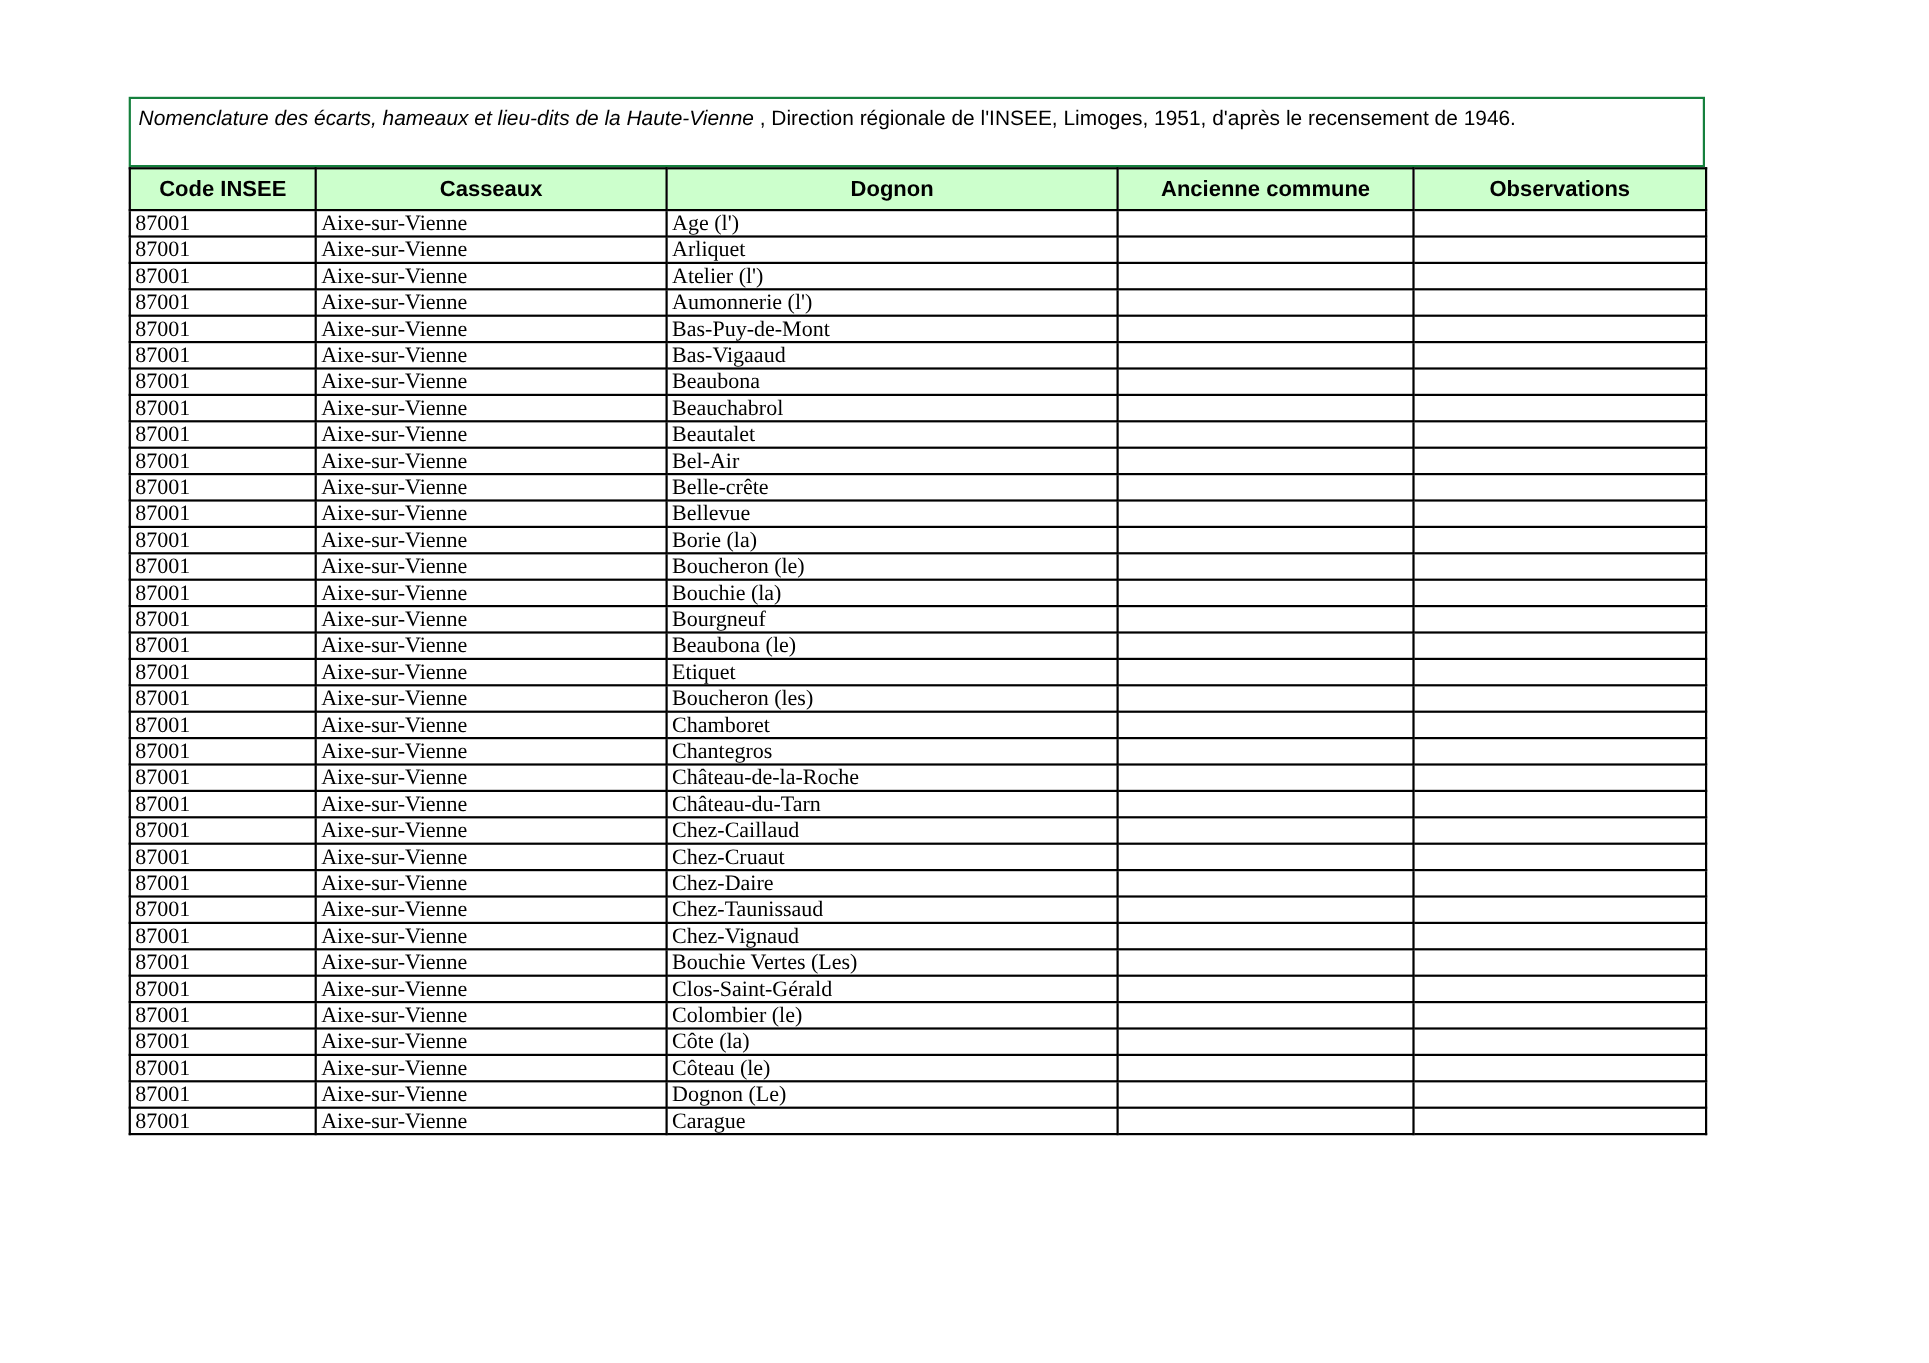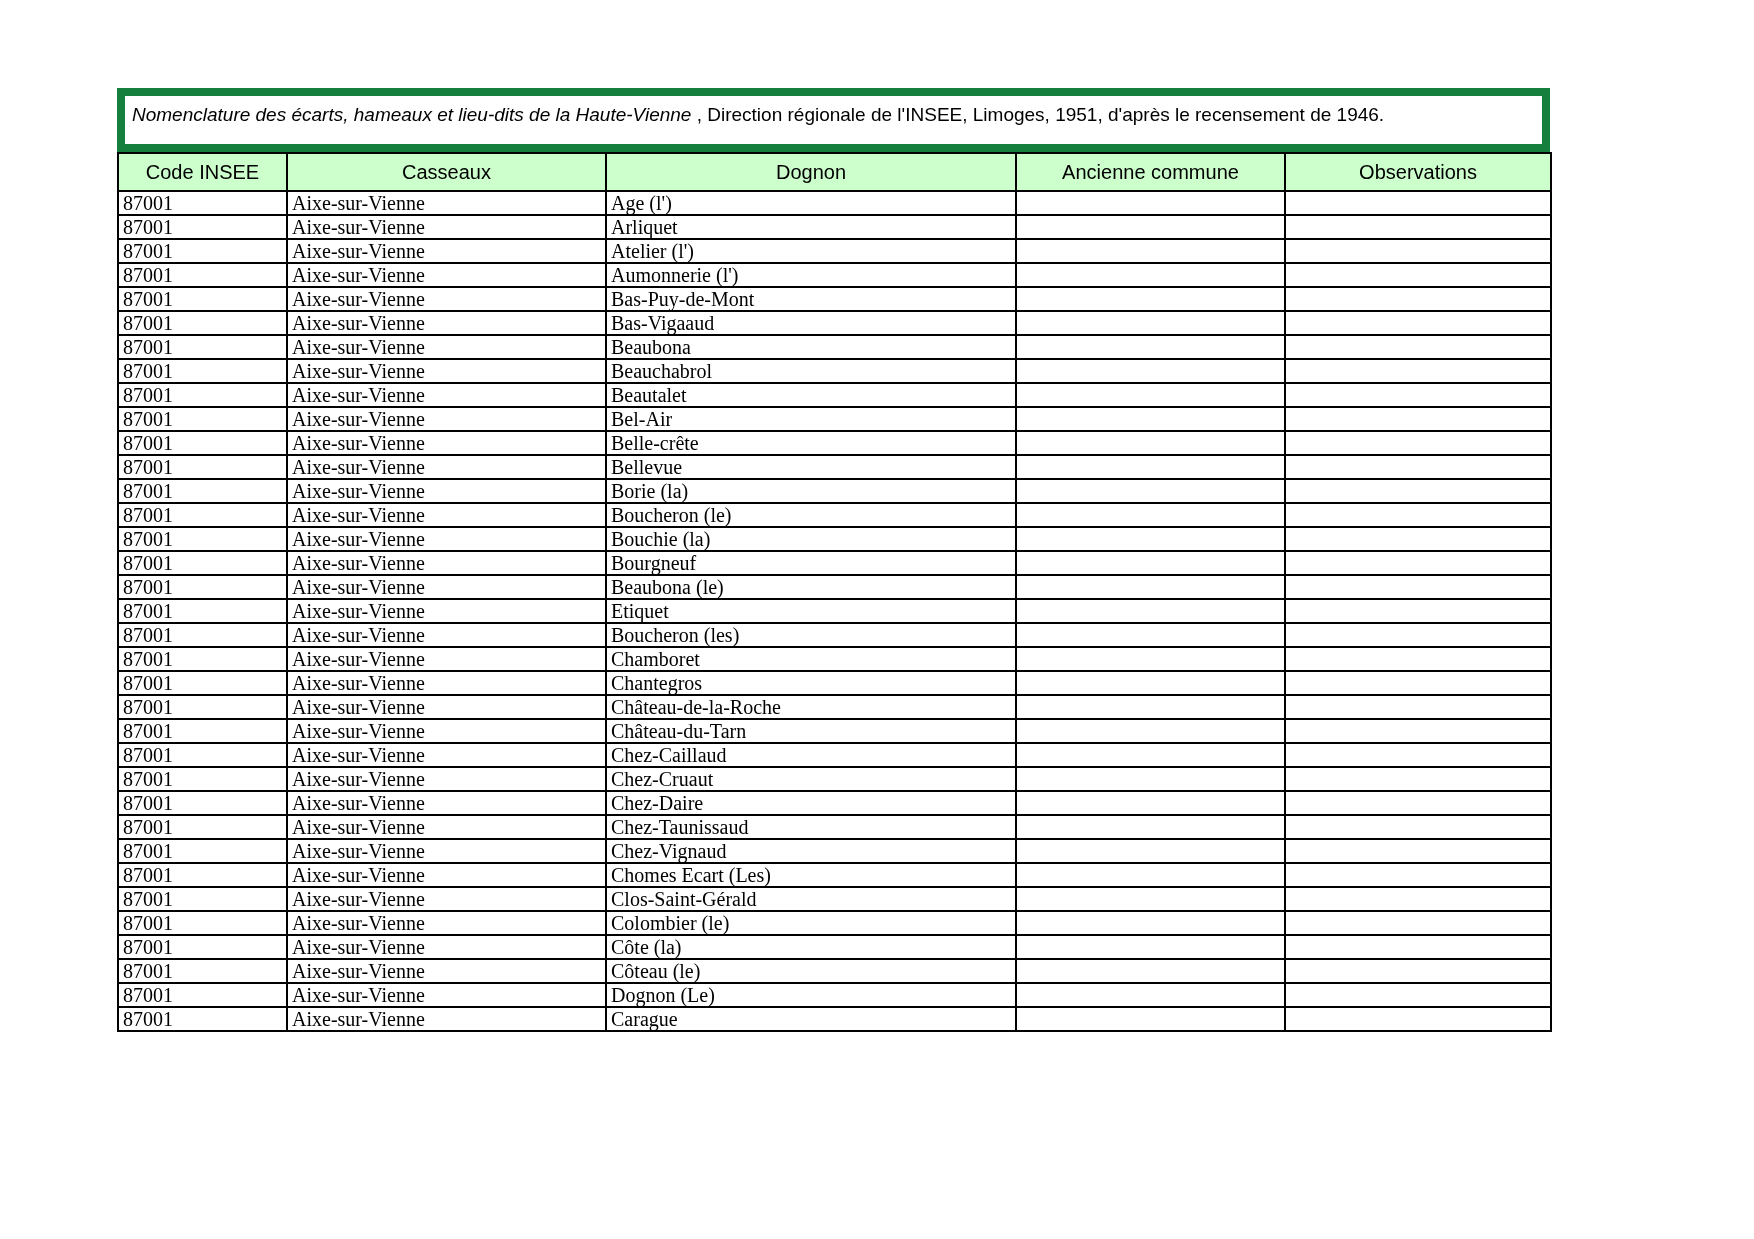--- a/index.html
+++ b/index.html
@@ -17,41 +17,41 @@
   .doc {
     position: absolute;
     left: 117px;
     top: 88px;
     width: 1433px;
   }
   .title-box {
     box-sizing: border-box;
     width: 100%;
     height: 64px;
-    border: 8px solid #15803d;
+    border: 2px solid #15803d;
     padding: 6px 8px 0 7px;
     font-size: 19px;
     line-height: 26px;
     white-space: nowrap;
     overflow: hidden;
   }
   .title-box .it {
     font-style: italic;
   }
   table.main {
     border-collapse: collapse;
     table-layout: fixed;
     width: 100%;
   }
   table.main th {
     background: #CCFFCC;
     border: 2px solid #000;
     font-family: "Liberation Sans", sans-serif;
     font-size: 20px;
-    font-weight: normal;
+    font-weight: bold;
     text-align: center;
     height: 36px;
     padding: 0;
     overflow: hidden;
   }
   table.main td {
     border: 2px solid #000;
     font-family: "Liberation Serif", serif;
     font-size: 20px;
     height: 21.7px;
@@ -286,21 +286,21 @@
         <tr>
           <td>87001</td>
           <td>Aixe-sur-Vienne</td>
           <td>Chez-Vignaud</td>
           <td></td>
           <td></td>
         </tr>
         <tr>
           <td>87001</td>
           <td>Aixe-sur-Vienne</td>
-          <td>Chomes Ecart (Les)</td>
+          <td>Bouchie Vertes (Les)</td>
           <td></td>
           <td></td>
         </tr>
         <tr>
           <td>87001</td>
           <td>Aixe-sur-Vienne</td>
           <td>Clos-Saint-Gérald</td>
           <td></td>
           <td></td>
         </tr>

